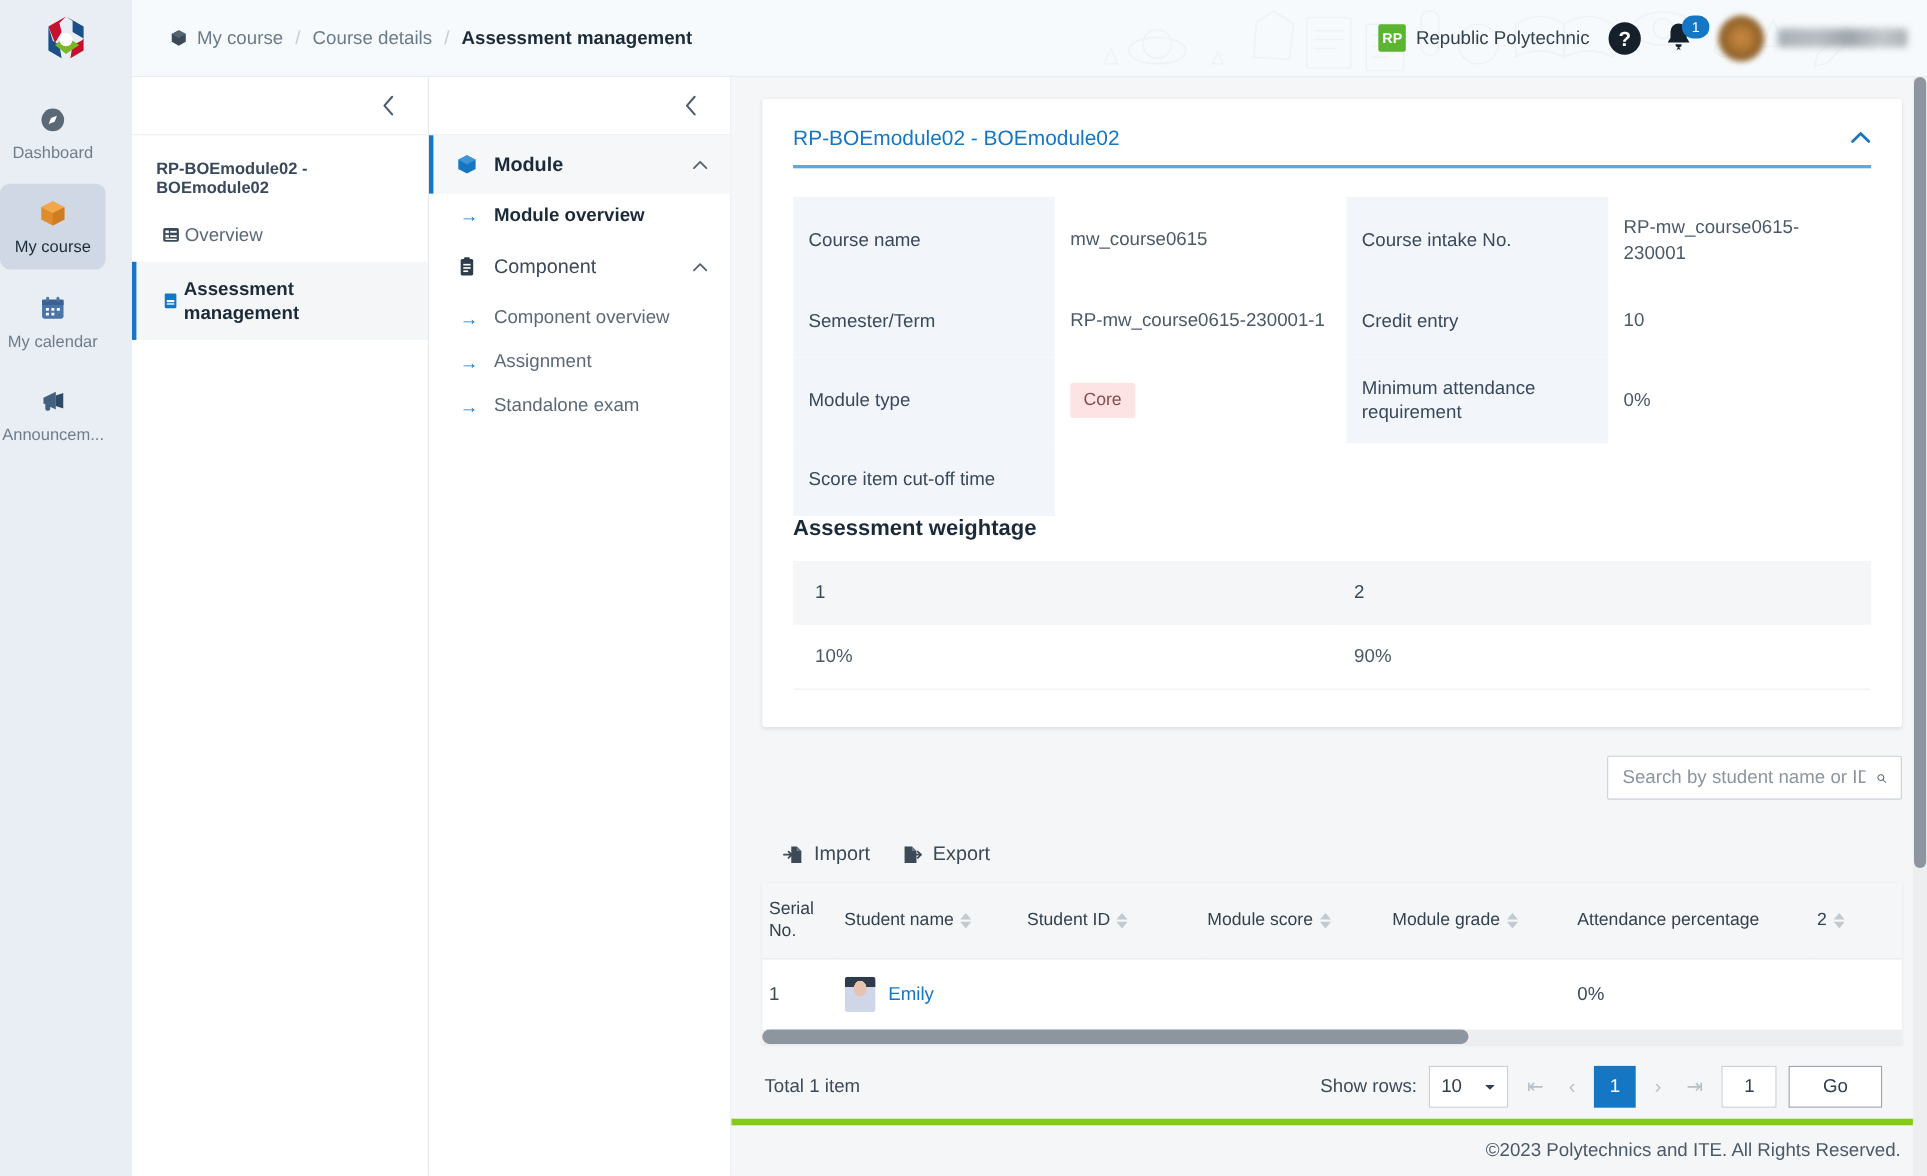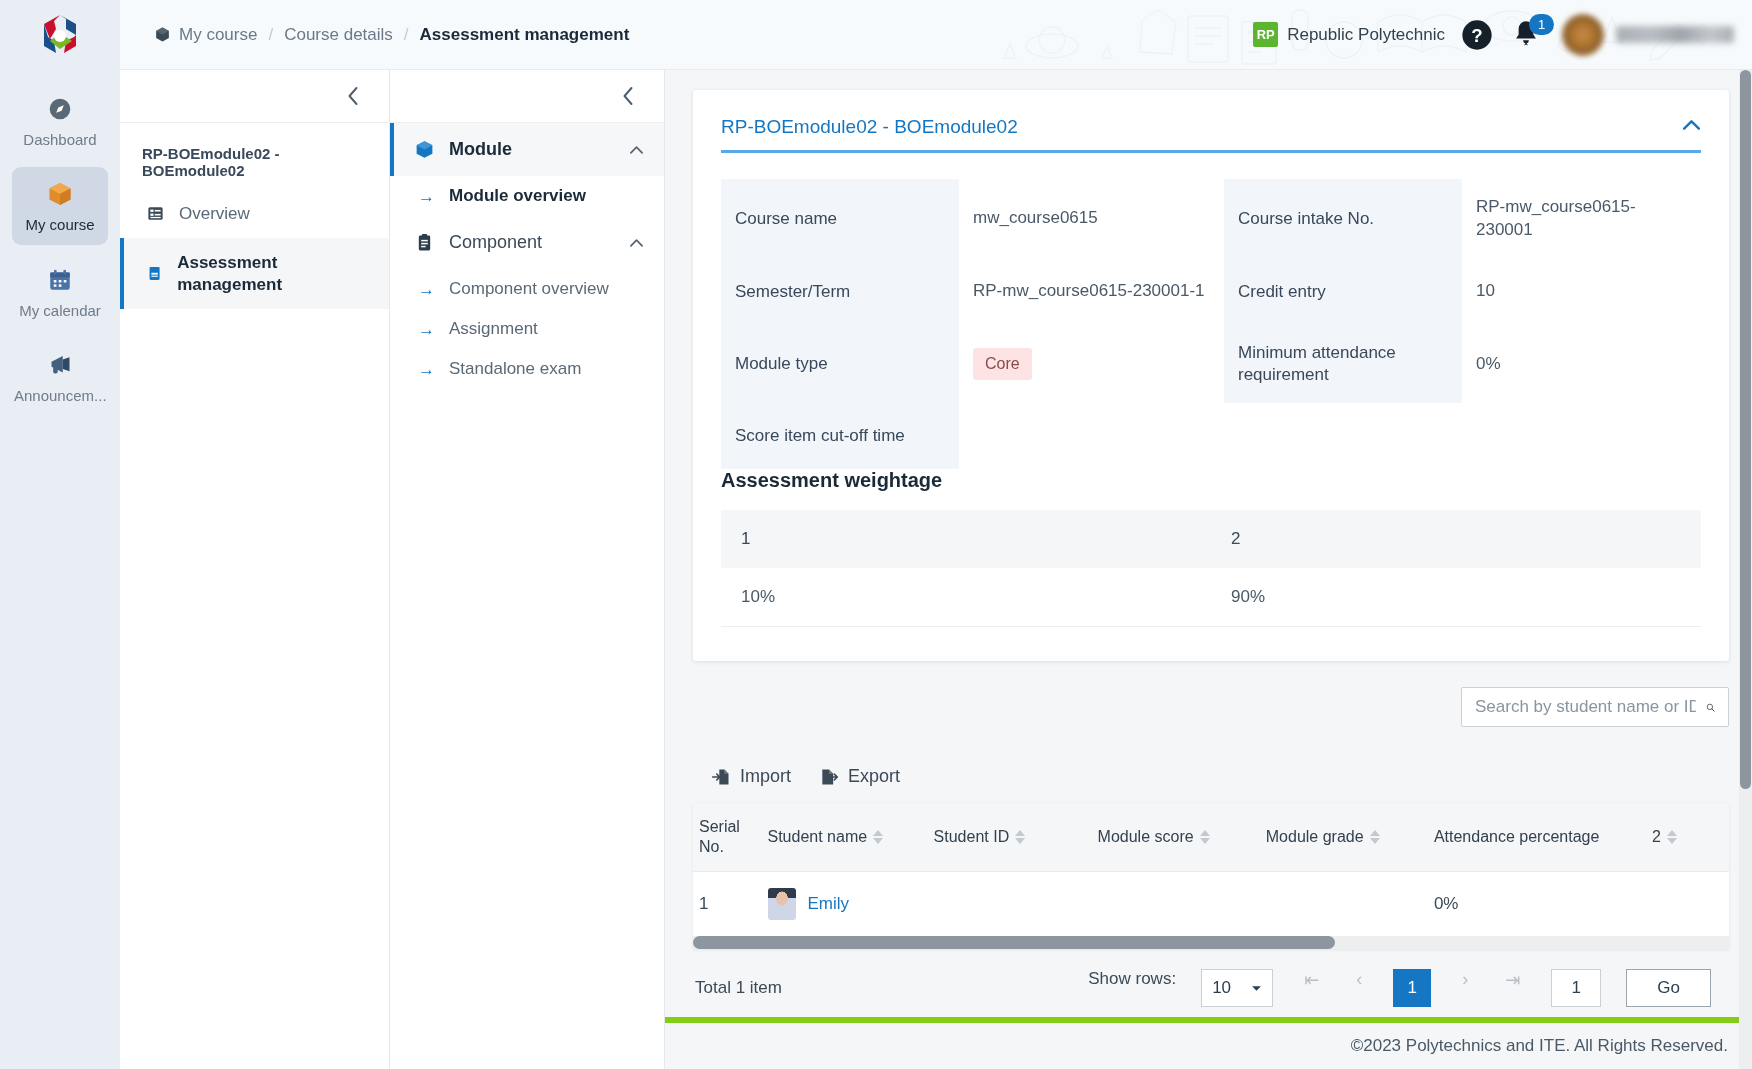--- a/index.html
+++ b/index.html
@@ -67,21 +67,21 @@
     background: linear-gradient(90deg,#a9b0b6,#b8bec3 30%,#9ea5ab 55%,#c2c7cb 80%,#aab1b6);
     filter: blur(3.2px);
   }
 
   
   .body { flex: 1; display: flex; min-height: 0; }
 
   
   .rail {
     width: 120px; flex: 0 0 120px; background: #e9eef5;
-    padding-top: 12px; display: flex; flex-direction: column; align-items: center;
+    padding-top: 12px; display: flex; flex-direction: column; align-items: flex-start;
   }
   .rail-item {
     width: 96px; padding: 13px 2px 11px; margin-bottom: 8px;
     border-radius: 9px; text-align: center; cursor: pointer;
   }
   .rail-item.active { background: #cfd8e4; }
   .rail-ico { height: 28px; display: flex; align-items: center; justify-content: center; margin-bottom: 8px; }
   .rail-label { font-size: 15px; color: #6f7c89; line-height: 1.15; }
   .rail-item.active .rail-label { color: #1b2a38; }
 
@@ -92,21 +92,21 @@
   }
   .panel-collapse {
     height: 53px; display: flex; align-items: center; justify-content: flex-end;
     padding-right: 28px; border-bottom: 1px solid #eceff2;
     color: #4d5c6b; cursor: pointer;
   }
   .panel1-title {
     padding: 22px 22px 10px; font-size: 15px; color: #39485a; font-weight: bold;
   }
   .p1-item {
-    display: flex; align-items: center; gap: 14px;
+    display: flex; align-items: center; gap: 3px;
     padding: 14px 22px; font-size: 17px; color: #5b6977;
     border-left: 4px solid transparent; cursor: pointer; line-height: 1.25;
   }
   .p1-item.active {
     background: #f4f6f8; border-left-color: #1577c4;
     color: #1b2a38; font-weight: bold;
   }
 
   
   .panel2 {
@@ -213,21 +213,21 @@
       linear-gradient(#2f3a4a 0 30%, #cfd6e8 30% 100%);
     overflow: hidden;
   }
   .stu-link { color: #1577c4; cursor: pointer; }
   .hscroll-track { height: 13px; background: #eceef0; position: relative; }
   .hscroll-thumb { position: absolute; left: 0; top: 0; height: 13px; width: 62%; background: #8d969f; border-radius: 7px; }
 
   
   .pager { display: flex; align-items: center; margin-top: 20px; padding: 0 18px 0 2px; }
   .total { font-size: 17px; color: #3c4a58; }
-  .pager-right { margin-left: auto; display: flex; align-items: flex-start; gap: 25px; }
+  .pager-right { margin-left: auto; display: flex; align-items: center; gap: 11px; }
   .showrows { font-size: 17px; color: #3c4a58; }
   .rows-sel {
     width: 72px; height: 38px; border: 1px solid #c9d0d6; background: #fff;
     display: flex; align-items: center; justify-content: space-between;
     padding: 0 10px; font-size: 17px; color: #2c3e50; cursor: pointer;
   }
   .pg-ico { color: #b8c0c7; font-size: 18px; padding: 0 6px; cursor: pointer; }
   .pg-num {
     width: 38px; height: 38px; background: #1577c4; color: #fff;
     display: flex; align-items: center; justify-content: center;

